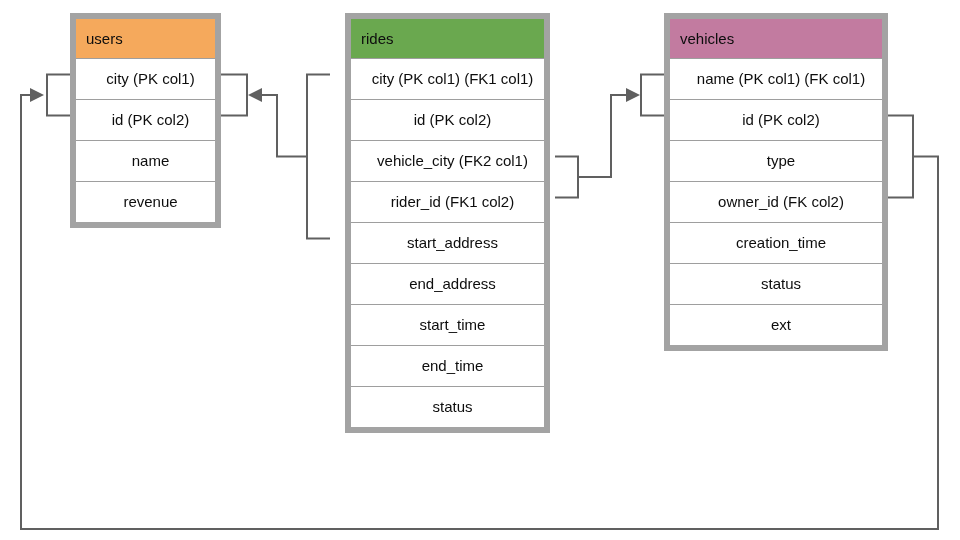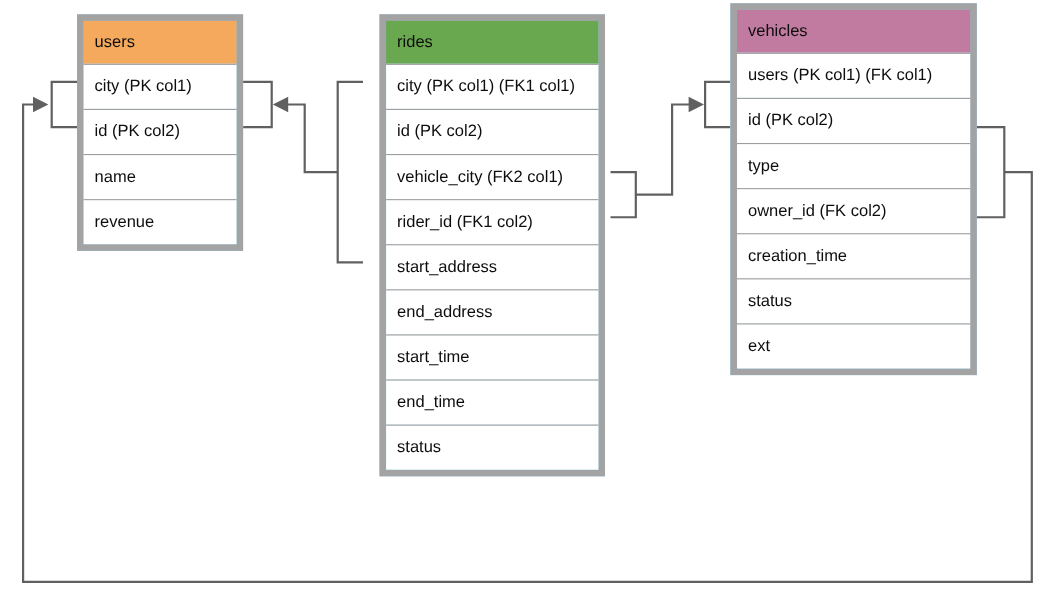--- a/index.html
+++ b/index.html
@@ -43,24 +43,25 @@
   .trow {
     height: 41px;
     line-height: 40px;
     padding-left: 10px;
     font-size: 15px;
     color: #0d0d0d;
     border-top: 1px solid #9e9e9e;
     box-sizing: border-box;
     background: #ffffff;
     white-space: nowrap;
+    text-align: center;
   }
   #t-users    { left: 70px;  top: 13px; width: 151px; }
   #t-rides    { left: 330px; top: 13px; width: 205px; margin-left: 15px; }
-  #t-vehicles { left: 664px; top: 3px; width: 224px; }
+  #t-vehicles { left: 664px; top: 13px; width: 224px; }
 </style>
 </head>
 <body>
 
 <div id="canvas">
 
   <svg id="rel-lines" viewBox="0 0 960 540" xmlns="http://www.w3.org/2000/svg">
 
     <path d="M 221 74.5 H 247 V 115.5 H 221"></path>
     <path d="M 330 74.5 H 307 V 238.5 H 330"></path>
@@ -94,21 +95,21 @@
     <div class="trow">rider_id (FK1 col2)</div>
     <div class="trow">start_address</div>
     <div class="trow">end_address</div>
     <div class="trow">start_time</div>
     <div class="trow">end_time</div>
     <div class="trow">status</div>
   </div>
 
   <div class="table" id="t-vehicles">
     <div class="thead" style="background-color: rgb(194, 123, 160);">vehicles</div>
-    <div class="trow">users (PK col1) (FK col1)</div>
+    <div class="trow">name (PK col1) (FK col1)</div>
     <div class="trow">id (PK col2)</div>
     <div class="trow">type</div>
     <div class="trow">owner_id (FK col2)</div>
     <div class="trow">creation_time</div>
     <div class="trow">status</div>
     <div class="trow">ext</div>
   </div>
 
 </div>
 

